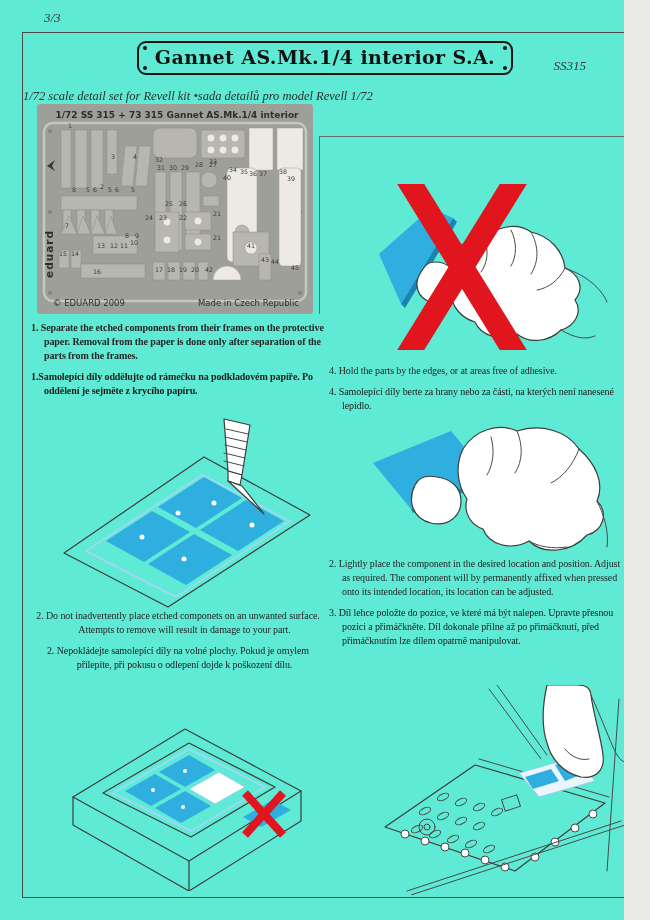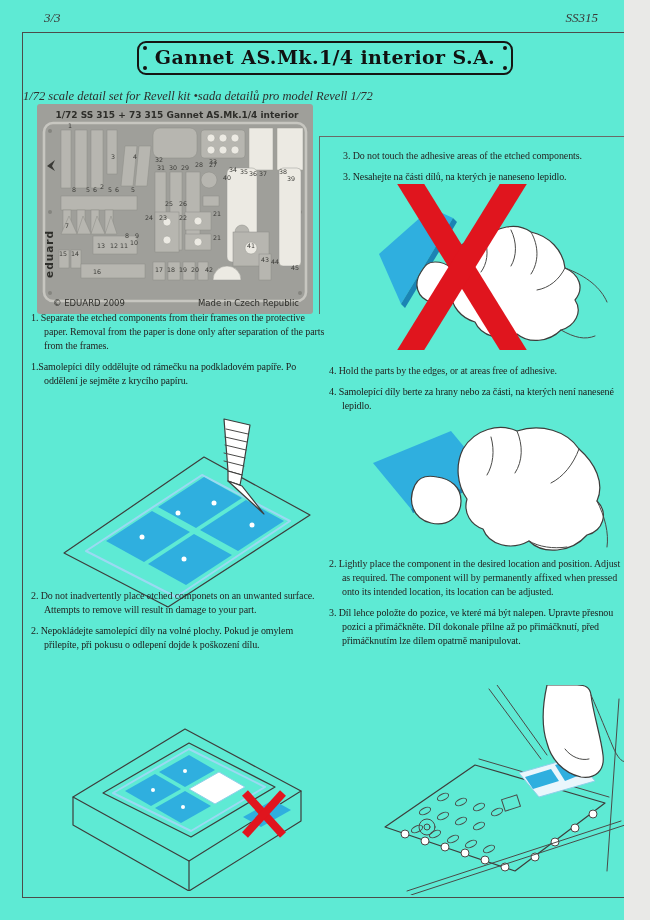--- a/index.html
+++ b/index.html
@@ -1,19 +1,19 @@
 <!DOCTYPE html>
 <html style="--part_blue: #2FAFDF; --part_blue_dark: #1B84B4; --cross_red: #E0151E; --photo_grey: #9F9F9A;"><head>
 <meta charset="utf-8">
 <style>
   html,body{margin:0;padding:0;background:#e9e9e7;}
   .page{position:relative;width:624px;height:920px;background:#5eead4;overflow:hidden;
         font-family:"Liberation Serif",serif;color:#262624;}
   .hdr{position:absolute;top:10px;font-style:italic;font-size:13px;color:#3a3a38;}
-  .hdr-left{left:44px;} .hdr-right{right:26px;}
+  .hdr-left{left:44px;} .hdr-right{right:38px;margin-top:48px;}
   .sheet{position:absolute;left:22px;top:32px;width:604px;height:864px;border:1.5px solid #4c4c4a;}
 
   .title-wrap{position:absolute;top:8px;left:0;width:100%;display:flex;justify-content:center;}
   .title-box{position:relative;border:2.2px solid #151513;border-radius:9px;
              padding:3px 16px 5px 16px;font-family:"DejaVu Serif",serif;
              font-weight:bold;font-size:19px;letter-spacing:.4px;color:#111;}
   .dot{position:absolute;width:4px;height:4px;background:#151513;border-radius:50%;}
   .dot.tl{top:3px;left:4px;} .dot.tr{top:3px;right:4px;}
   .dot.bl{bottom:3px;left:4px;} .dot.br{bottom:3px;right:4px;}
 
@@ -186,45 +186,41 @@
           <text x="228" y="158">43</text>
           <text x="238" y="160">44</text>
           <text x="258" y="166">45</text>
         </g>
       <text class="p-txt" x="16" y="202" font-size="8.5" data-name="fret-copyright-label">© EDUARD 2009</text>
       <text class="p-txt" x="262" y="202" font-size="8.5" text-anchor="end" data-name="fret-made-in-label">Made in Czech Republic</text>
     </svg>
 
     <div class="box3" data-name="instructions-box-border"></div>
 
-    <div class="step" style="left:320px;top:116px;width:278px;" data-name="step-3">
-      <p class="en" data-name="step-3-en">3. Do not touch the adhesive areas of the etched components.</p>
-      <p class="cz" data-name="step-3-cz">3. Nesahejte na části dílů, na kterých je naneseno lepidlo.</p>
-    </div>
 
     <svg class="ill" style="left:344px;top:151px;" width="250" height="166" viewBox="0 0 250 166" data-name="do-not-touch-illustration">
       <polygon class="blue" points="12,70 64,24 86,34 34,120" data-name="etched-part-blue"></polygon>
       <polygon class="blued" points="34,120 86,34 90,38 38,124"></polygon>
       <path class="hand" data-name="hand-outline" d="M78,92 C80,68 98,52 118,56 C128,42 150,38 164,48 C182,52 196,66 198,84 C212,90 218,104 208,116
            C216,128 208,142 194,146 C182,158 162,160 150,150 C134,158 114,152 108,138 C94,134 84,122 84,108
            C78,102 76,98 78,92 Z"></path>
       <path class="hand" d="M54,88 C46,100 50,114 64,118 C78,122 90,112 90,98 C90,86 80,78 68,78 C60,78 58,82 54,88 Z"></path>
       <path class="thin" d="M118,56 C122,68 120,80 114,88"></path>
       <path class="thin" d="M144,46 C150,58 150,72 144,82"></path>
       <path class="thin" d="M164,48 C172,62 172,78 164,90"></path>
       <path class="thin" d="M198,84 C192,96 182,104 170,106"></path>
       <path class="thin" d="M198,84 C220,92 234,104 240,118"></path>
       <path class="thin" d="M194,146 C208,154 218,156 228,152"></path>
       <g data-name="red-cross-icon">
         <line class="cross" x1="40" y1="-6" x2="150" y2="172"></line>
         <line class="cross" x1="150" y1="-6" x2="40" y2="172"></line>
       </g>
     </svg>
 
-    <div class="step" style="left:8px;top:278px;width:296px;" data-name="step-1">
+    <div class="step" style="left:8px;top:288px;width:296px;font-weight:bold;" data-name="step-1">
       <p class="en" data-name="step-1-en">1. Separate the etched components from their frames on the protective paper. Removal from the paper is done only after separation of the parts from the frames.</p>
       <p class="cz" data-name="step-1-cz">1.Samolepíci díly oddělujte od rámečku na podkladovém papíře. Po oddělení je sejměte z krycího papíru.</p>
     </div>
 
     <div class="step" style="left:306px;top:331px;width:294px;" data-name="step-4">
       <p class="en" data-name="step-4-en">4. Hold the parts by the edges, or at areas free of adhesive.</p>
       <p class="cz" data-name="step-4-cz">4. Samolepící díly berte za hrany nebo za části, na kterých není nanesené lepidlo.</p>
     </div>
 
     <svg class="ill" style="left:33px;top:384px;" width="262" height="192" viewBox="0 0 262 192" data-name="knife-separating-illustration">
@@ -265,21 +261,21 @@
       <path class="thin" d="M216,30 C210,46 200,58 188,64"></path>
       <path class="thin" d="M234,82 C242,98 246,114 244,128"></path>
       <path class="thin" d="M166,122 C176,128 190,130 204,128"></path>
     </svg>
 
     <div class="step" style="left:306px;top:524px;width:296px;" data-name="step-5">
       <p class="en" data-name="step-5-en">2. Lightly place the component in the desired location and position. Adjust as required. The component will by permanently affixed when pressed onto its intended location, its location can be adjusted.</p>
       <p class="cz" data-name="step-5-cz">3. Díl lehce položte do pozice, ve které má být nalepen. Upravte přesnou pozici a přimáčkněte. Díl dokonale přilne až po přimáčknutí, před přimáčknutím lze dílem opatrně manipulovat.</p>
     </div>
 
-    <div class="step" style="left:8px;top:556px;width:294px;" data-name="step-2">
+    <div class="step" style="left:8px;top:576px;width:294px;text-align:center;" data-name="step-2">
       <p class="en" data-name="step-2-en">2. Do not inadvertently place etched componets on an unwanted surface. Attempts to remove will result in damage to your part.</p>
       <p class="cz" data-name="step-2-cz">2. Nepokládejte samolepící díly na volné plochy. Pokud je omylem přilepíte, při pokusu o odlepení dojde k poškození dílu.</p>
     </div>
 
     <svg class="ill" style="left:44px;top:680px;" width="240" height="178" viewBox="0 0 240 178" data-name="wrong-surface-illustration">
       <polygon class="outline" points="6,84 118,16 234,78 122,148" data-name="table-box"></polygon>
       <path class="outline" d="M6,84 L6,112 L122,178 L122,148 M122,178 L234,108 L234,78"></path>
       <polygon class="outline" points="36,80 122,30 208,74 124,124"></polygon>
       <polygon class="fretline" points="46,80 122,36 198,74 124,118"></polygon>
       <g data-name="fret-blue-panels">

